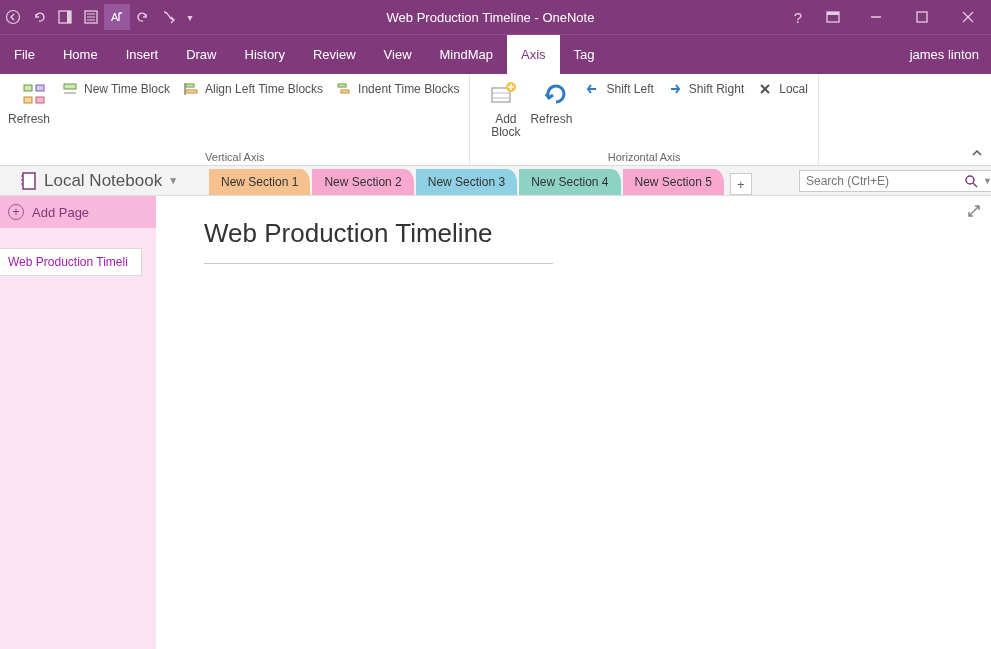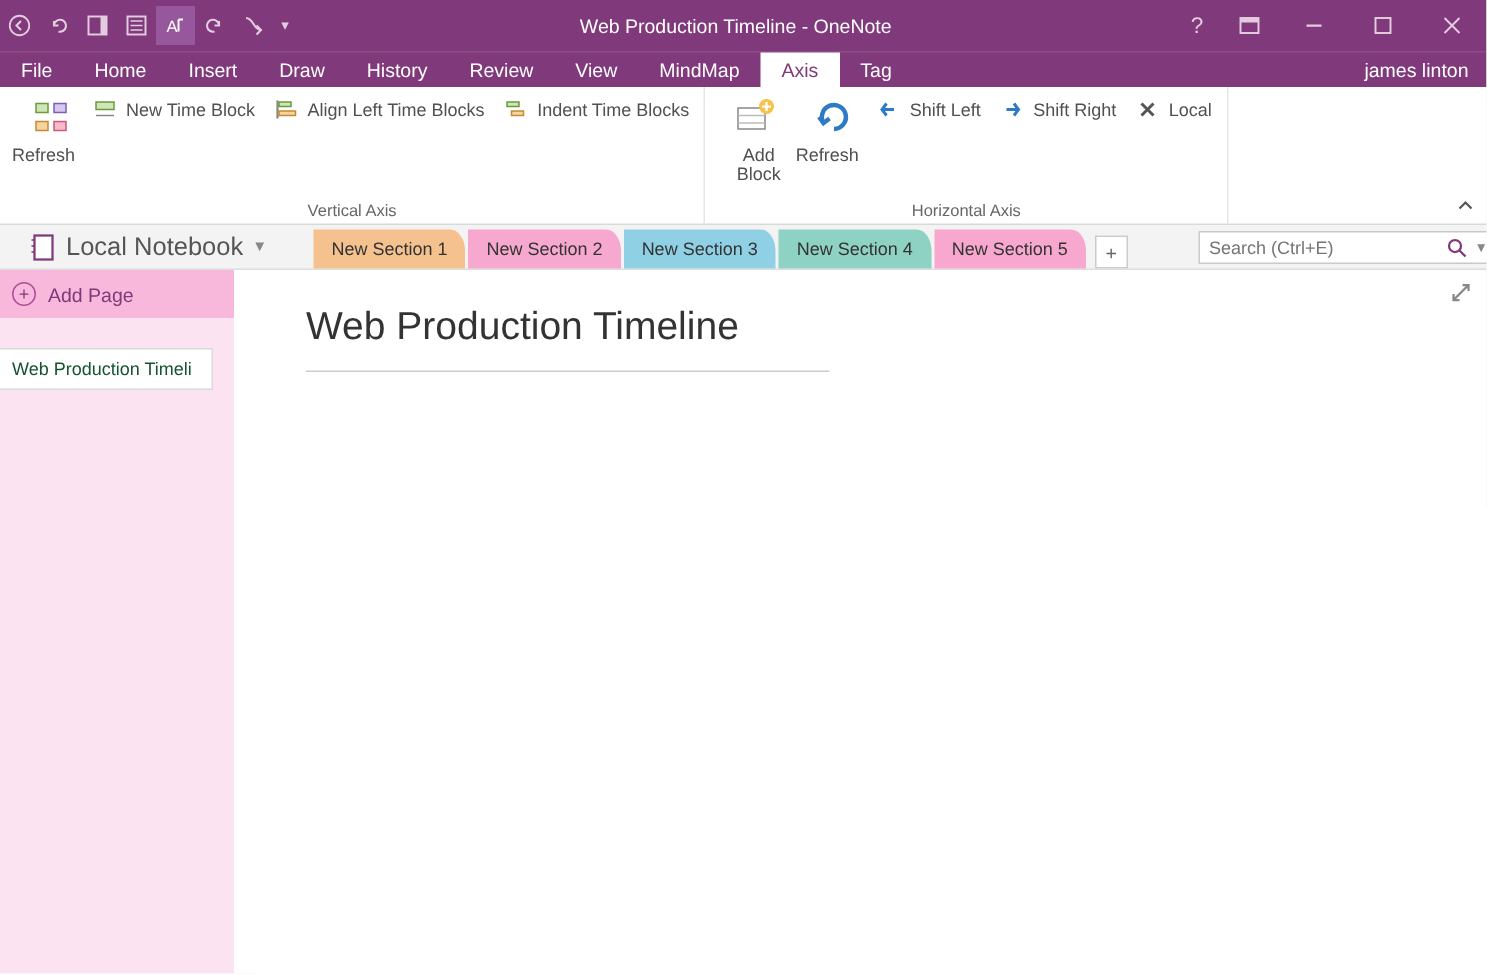--- a/index.html
+++ b/index.html
@@ -16,21 +16,21 @@
     color: #e3cce0; cursor: pointer; font-size: 13px;
   }
   .qat-btn.active { background: #96579c; }
   .title-center { flex: 1; text-align: center; font-size: 13px; color: #fff; }
   .win-controls { display: flex; align-items: center; height: 100%; }
   .win-btn { width: 46px; height: 34px; display: flex; align-items: center; justify-content: center; color: #e3cce0; cursor: pointer; }
   .win-btn svg { pointer-events: none; }
 
   
   .menubar {
-    height: 24px; background: #80397b; display: flex; align-items: stretch; color: #fff;
+    height: 40px; background: #80397b; display: flex; align-items: stretch; color: #fff;
     border-top: 1px solid rgba(255,255,255,0.1);
   }
   .menu-item {
     padding: 0 14px; font-size: 13px; display: flex; align-items: center; cursor: pointer;
     color: #fff;
   }
   .menu-item.active { background: #fff; color: #80397b; }
   .menu-spacer { flex: 1; }
   .user-label { padding: 0 12px; font-size: 13px; display: flex; align-items: center; color: #fff; }
 
@@ -68,21 +68,21 @@
   .searchbox input { border: none; outline: none; flex:1; font-size: 12px; color:#333; }
   .search-icn { width: 20px; display:flex; align-items:center; justify-content:center; color:#80397b; }
   .search-caret { color:#888; font-size:9px; margin-left:2px; }
 
   
   .workarea { flex: 1; display: flex; overflow: hidden; }
   .pagelist { width: 156px; background: #fbe3f1; display:flex; flex-direction:column; }
   .addpage { height: 32px; background: #f7b8db; display:flex; align-items:center; gap:8px; padding: 0 8px; color:#80397b; font-size: 13px; cursor:pointer; }
   .addpage .plus { width:16px; height:16px; border:1.5px solid #b14f99; border-radius:50%; display:flex; align-items:center; justify-content:center; font-size:12px; line-height:1;}
   .pgspacer { height: 20px; }
-  .page-item { height: 28px; background: #fff; border:1px solid #d9d9d9; border-left:none; display:flex; align-items:center; padding:0 8px; font-size:12px; color:#14532d; cursor:pointer; margin-right:14px;}
+  .page-item { height: 28px; background: #fff; border:1px solid #d9d9d9; border-left:none; display:flex; align-items:center; padding:0 8px; font-size:12px; color:#a21caf; cursor:pointer; margin-right:14px;}
   .canvas { flex:1; background:#fff; position: relative; padding: 22px 48px; }
   .page-title { font-size: 26px; color:#333; font-weight: 400; border-bottom: 1px solid #ccc; display:inline-block; padding-right: 60px; padding-bottom: 14px;}
   .page-meta { display:flex; gap: 40px; font-size: 12px; color:#888; margin-top: 8px; }
   .fullscr { position:absolute; top:8px; right:10px; color:#888; cursor:pointer;}
 
   svg { display: block; }
 </style>
 </head>
 <body>
 <div class="app">

